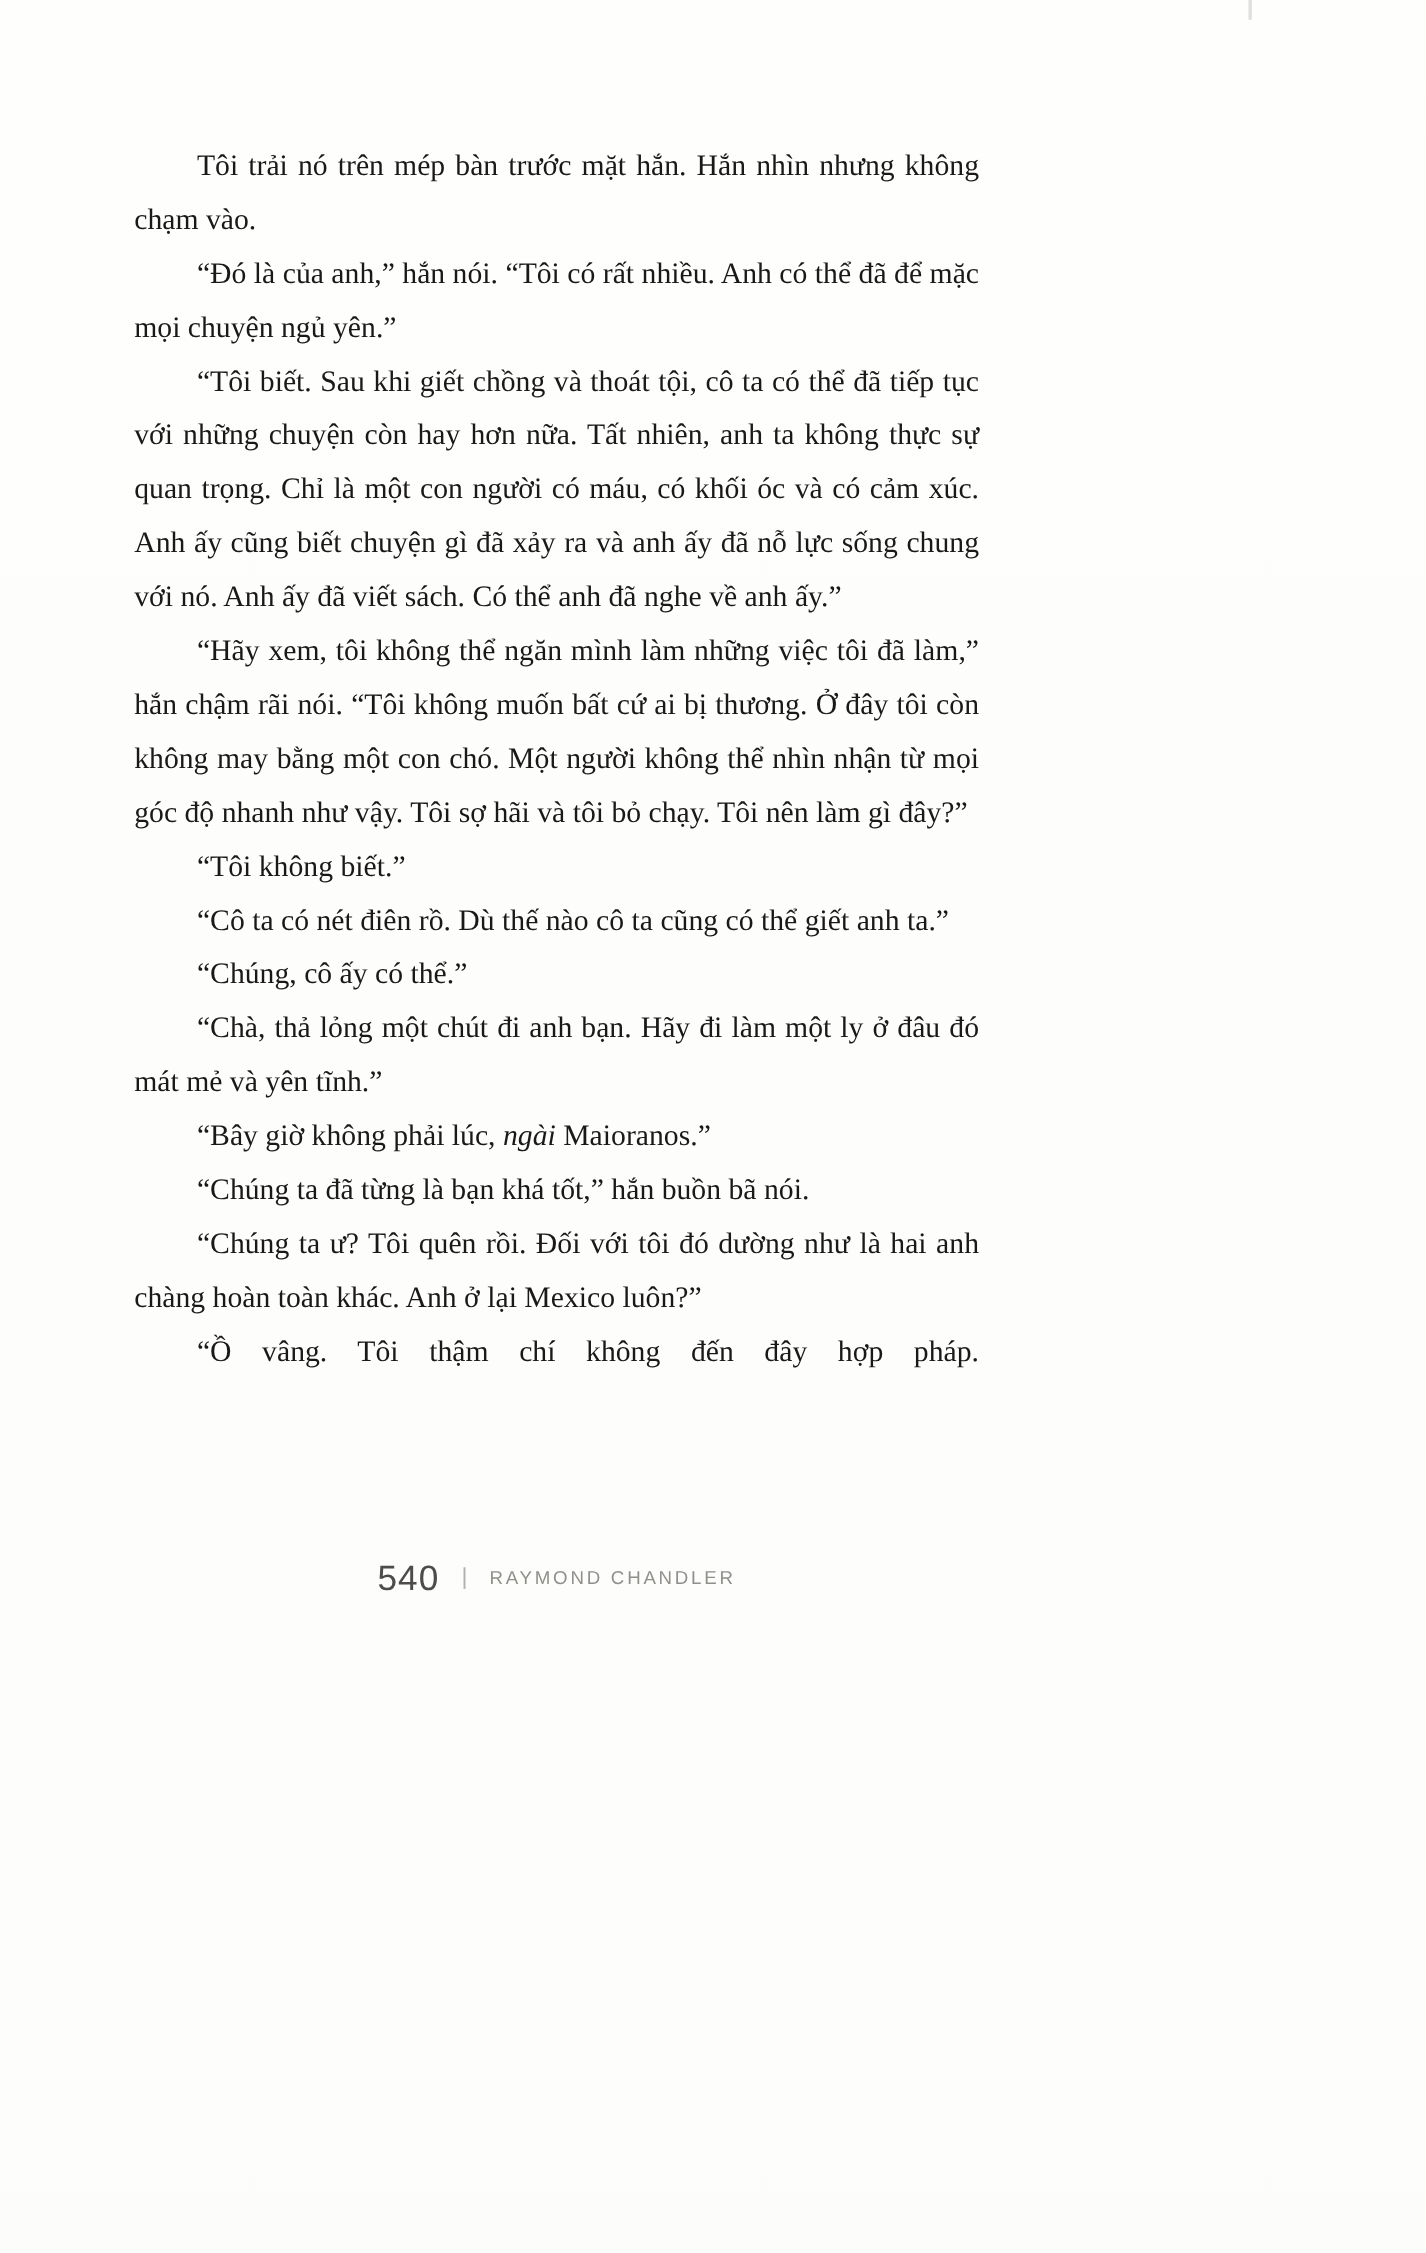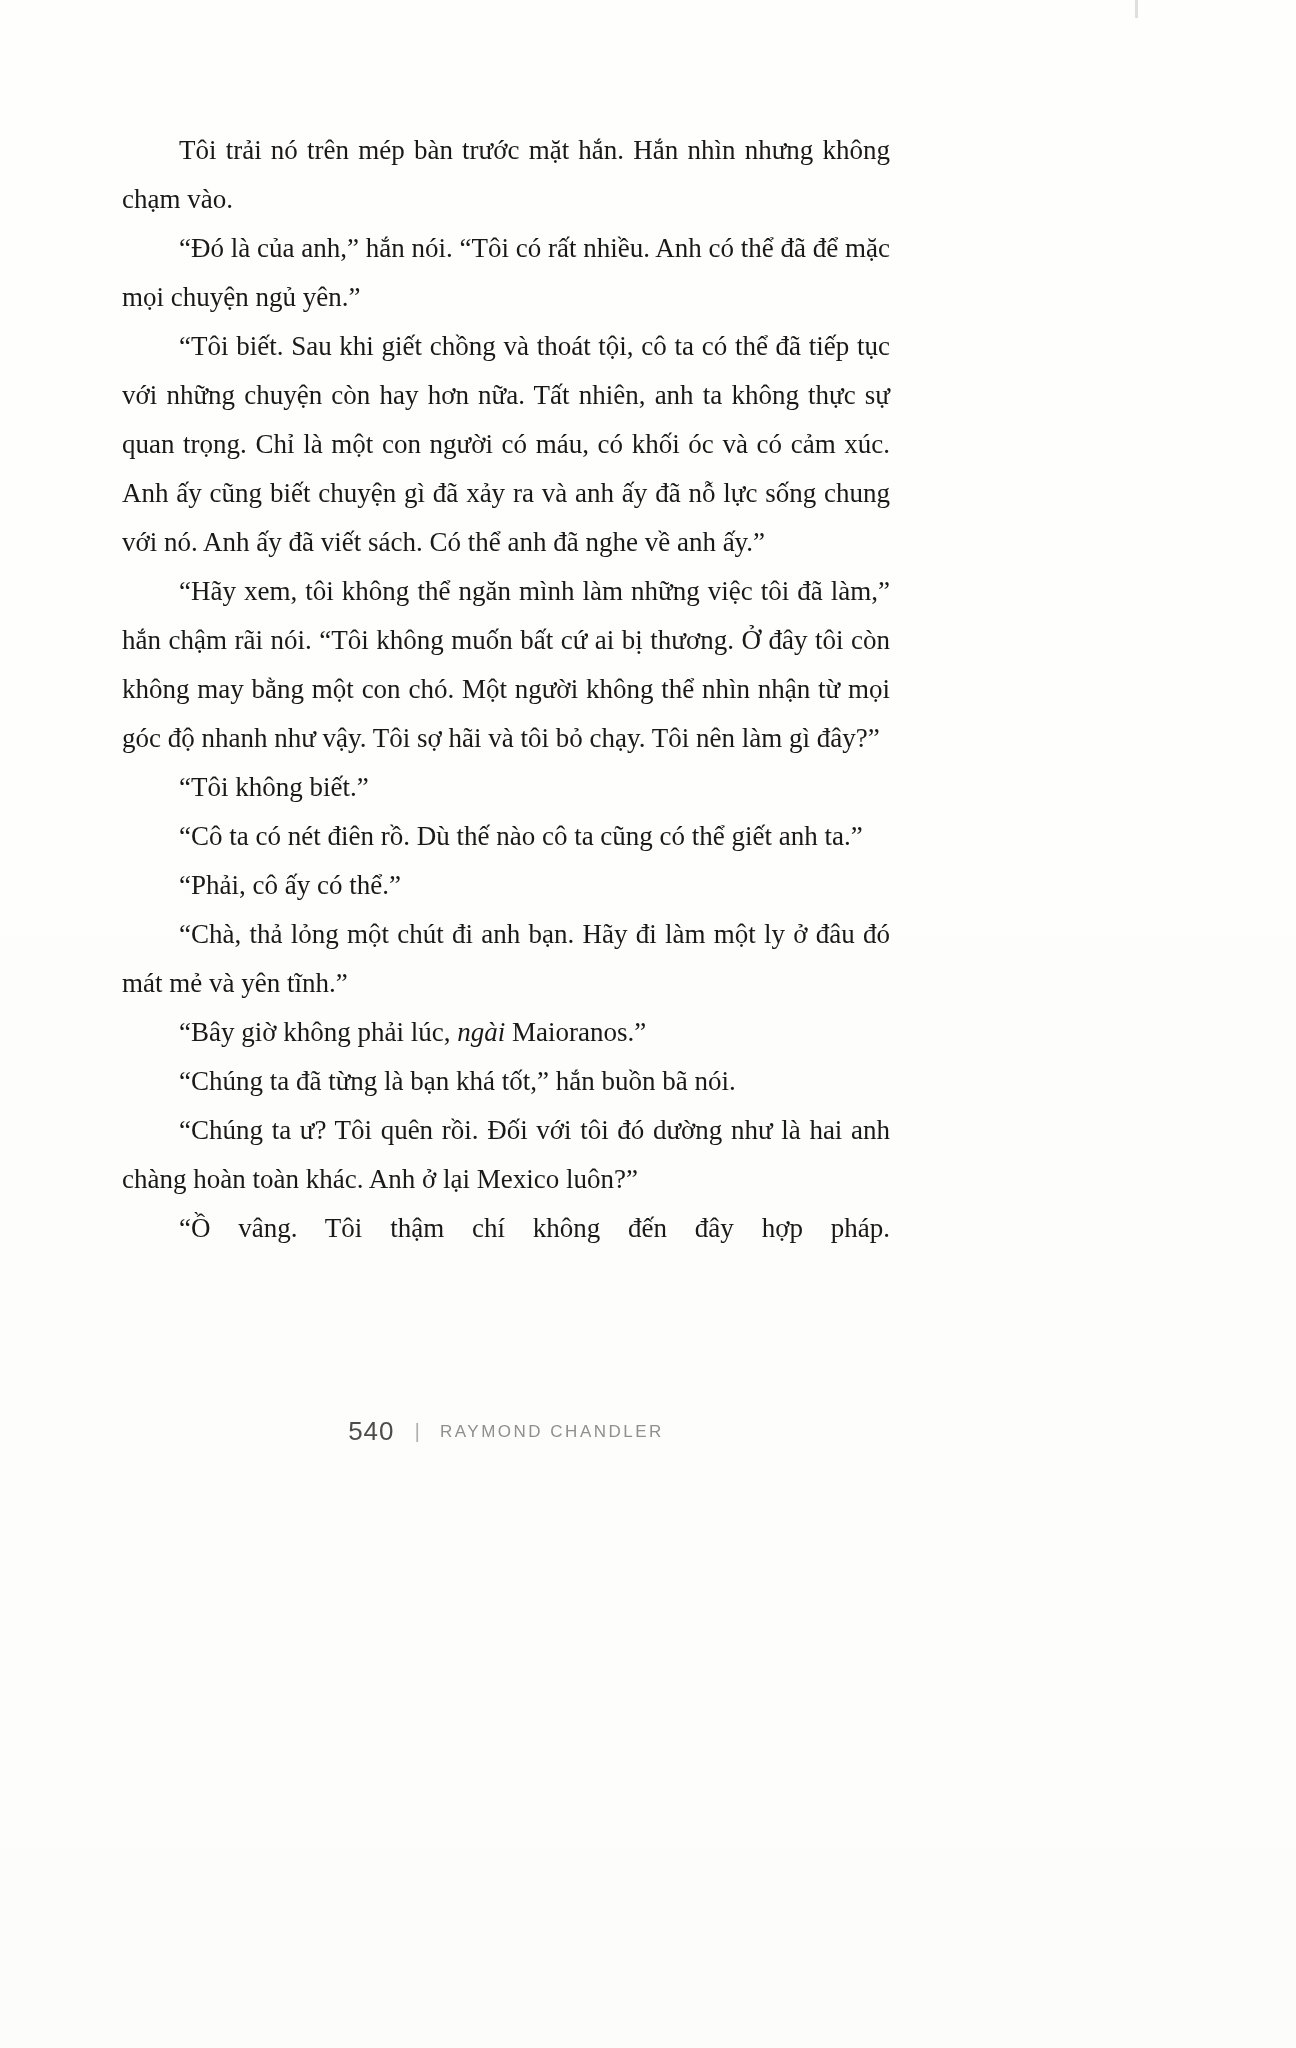--- a/index.html
+++ b/index.html
@@ -49,21 +49,21 @@
     left: 122px;
     top: 1416px;
     width: 768px;
     display: flex;
     justify-content: center;
     align-items: center;
     gap: 20px;
     font-family: "Liberation Sans", "DejaVu Sans", sans-serif;
   }
   .page-number {
-    font-size: 26px;
+    font-size: 32px;
     color: #4d4c4a;
     letter-spacing: 1px;
   }
   .footer-sep {
     font-size: 21px;
     color: #b2b1ae;
     transform: translateY(-1px);
   }
   .footer-author {
     font-size: 17px;
@@ -77,21 +77,21 @@
 <div class="book-page">
   <div class="scan-artifact"></div>
 
   <div class="text-block" id="paragraph-container">
       <p><span>Tôi trải nó trên mép bàn trước mặt hắn. Hắn nhìn nhưng không chạm vào.</span></p>
       <p><span>“Đó là của anh,” hắn nói. “Tôi có rất nhiều. Anh có thể đã để mặc mọi chuyện ngủ yên.”</span></p>
       <p><span>“Tôi biết. Sau khi giết chồng và thoát tội, cô ta có thể đã tiếp tục với những chuyện còn hay hơn nữa. Tất nhiên, anh ta không thực sự quan trọng. Chỉ là một con người có máu, có khối óc và có cảm xúc. Anh ấy cũng biết chuyện gì đã xảy ra và anh ấy đã nỗ lực sống chung với nó. Anh ấy đã viết sách. Có thể anh đã nghe về anh ấy.”</span></p>
       <p><span>“Hãy xem, tôi không thể ngăn mình làm những việc tôi đã làm,” hắn chậm rãi nói. “Tôi không muốn bất cứ ai bị thương. Ở đây tôi còn không may bằng một con chó. Một người không thể nhìn nhận từ mọi góc độ nhanh như vậy. Tôi sợ hãi và tôi bỏ chạy. Tôi nên làm gì đây?”</span></p>
       <p><span>“Tôi không biết.”</span></p>
       <p><span>“Cô ta có nét điên rồ. Dù thế nào cô ta cũng có thể giết anh ta.”</span></p>
-      <p><span>“Phải, cô ấy có thể.”</span></p>
+      <p><span>“Chúng, cô ấy có thể.”</span></p>
       <p><span>“Chà, thả lỏng một chút đi anh bạn. Hãy đi làm một ly ở đâu đó mát mẻ và yên tĩnh.”</span></p>
       <p><span>“Bây giờ không phải lúc, </span><em>ngài</em><span> Maioranos.”</span></p>
       <p><span>“Chúng ta đã từng là bạn khá tốt,” hắn buồn bã nói.</span></p>
       <p><span>“Chúng ta ư? Tôi quên rồi. Đối với tôi đó dường như là hai anh chàng hoàn toàn khác. Anh ở lại Mexico luôn?”</span></p>
       <p class="justify-last"><span>“Ồ vâng. Tôi thậm chí không đến đây hợp pháp.</span></p>
     </div>
 
   <div class="page-footer">
     <span class="page-number">540</span>
     <span class="footer-sep">|</span>

